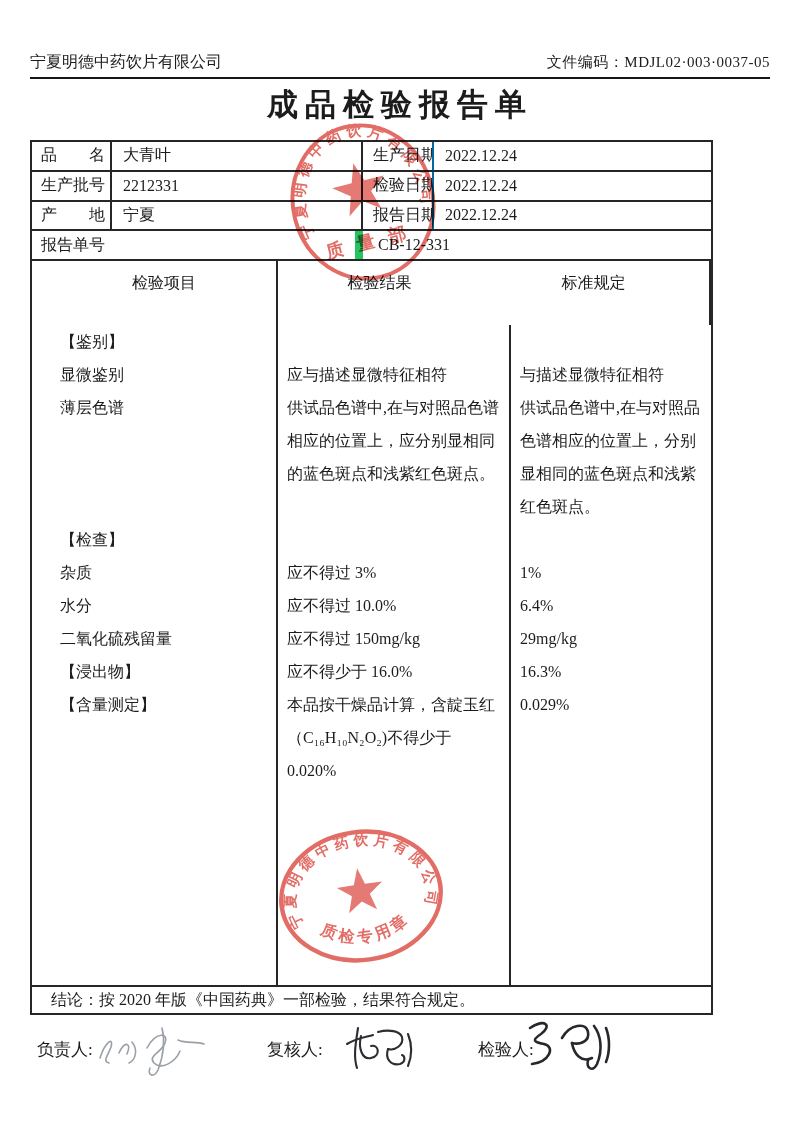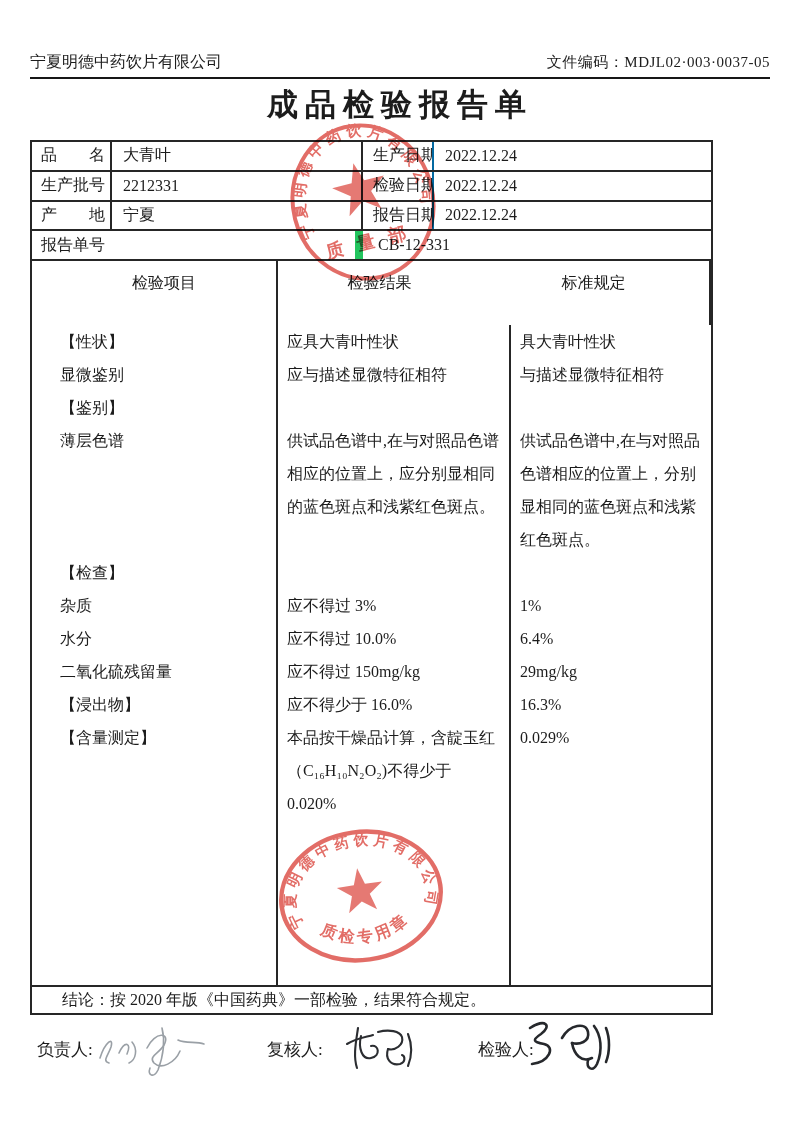--- a/index.html
+++ b/index.html
@@ -41,21 +41,21 @@
   .rt-header .rt-cell{padding-top:12px;text-align:center;line-height:20px;}
   .rt-cell{box-sizing:border-box;line-height:33px;}
   .rt-c1{width:228px;border-right:2px solid #262626;padding:0 8px 0 10px;}
   .rt-c2{width:233px;border-right:2px solid #262626;padding:0 9px 0 9px;}
   .rt-c3{flex:1;padding:0 6px 0 9px;}
   .rt-fill{flex:1;}
   
   .conclusion{
     left:30px;top:987px;width:683px;height:28px;box-sizing:border-box;
     border:2px solid #262626;border-top:none;
-    font-size:16px;line-height:25px;padding-left:30px;overflow:hidden;
+    font-size:16px;line-height:25px;padding-left:19px;overflow:hidden;
   }
   
   .signatures{left:30px;top:1014px;width:740px;height:95px;font-size:17px;}
   .sig-label{position:absolute;top:24px;}
   .sig-label-resp{left:7px;}
   .sig-label-rev{left:237px;}
   .sig-label-insp{left:448px;}
   .sig-svg{position:absolute;}
   
   .stamp{mix-blend-mode:multiply;opacity:.84;pointer-events:none;}
@@ -94,33 +94,28 @@
 </div>
 
 <div class="abs result-table">
   <div class="rt-row rt-header">
     <div class="rt-cell rt-c1">检验项目</div>
     <div class="rt-cell rt-c3">检验结果</div>
     <div class="rt-cell rt-c2">标准规定</div>
   </div>
 
   <div class="rt-row">
-    <div class="rt-cell rt-c1">【性状】</div>
-    <div class="rt-cell rt-c2">应具大青叶性状</div>
-    <div class="rt-cell rt-c3">具大青叶性状</div>
+    <div class="rt-cell rt-c1">【鉴别】</div>
+    <div class="rt-cell rt-c2"></div>
+    <div class="rt-cell rt-c3"></div>
   </div>
   <div class="rt-row">
     <div class="rt-cell rt-c1">显微鉴别</div>
     <div class="rt-cell rt-c2">应与描述显微特征相符</div>
     <div class="rt-cell rt-c3">与描述显微特征相符</div>
-  </div>
-  <div class="rt-row">
-    <div class="rt-cell rt-c1">【鉴别】</div>
-    <div class="rt-cell rt-c2"></div>
-    <div class="rt-cell rt-c3"></div>
   </div>
   <div class="rt-row">
     <div class="rt-cell rt-c1">薄层色谱</div>
     <div class="rt-cell rt-c2">供试品色谱中,在与对照品色谱相应的位置上，应分别显相同的蓝色斑点和浅紫红色斑点。</div>
     <div class="rt-cell rt-c3">供试品色谱中,在与对照品色谱相应的位置上，分别显相同的蓝色斑点和浅紫红色斑点。</div>
   </div>
   <div class="rt-row">
     <div class="rt-cell rt-c1">【检查】</div>
     <div class="rt-cell rt-c2"></div>
     <div class="rt-cell rt-c3"></div>

